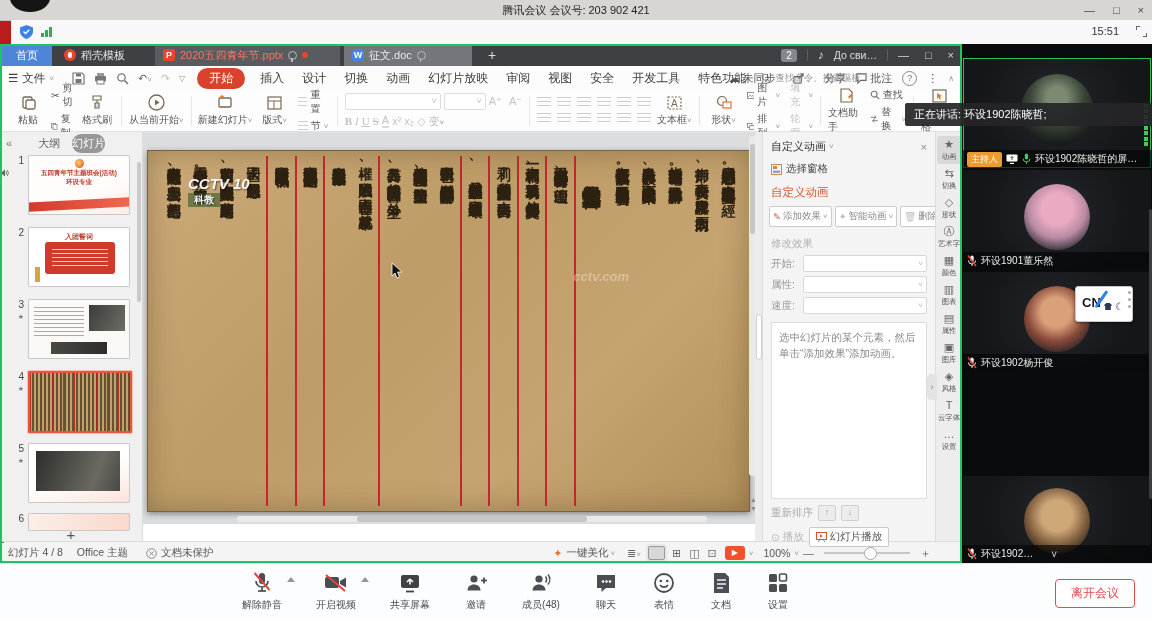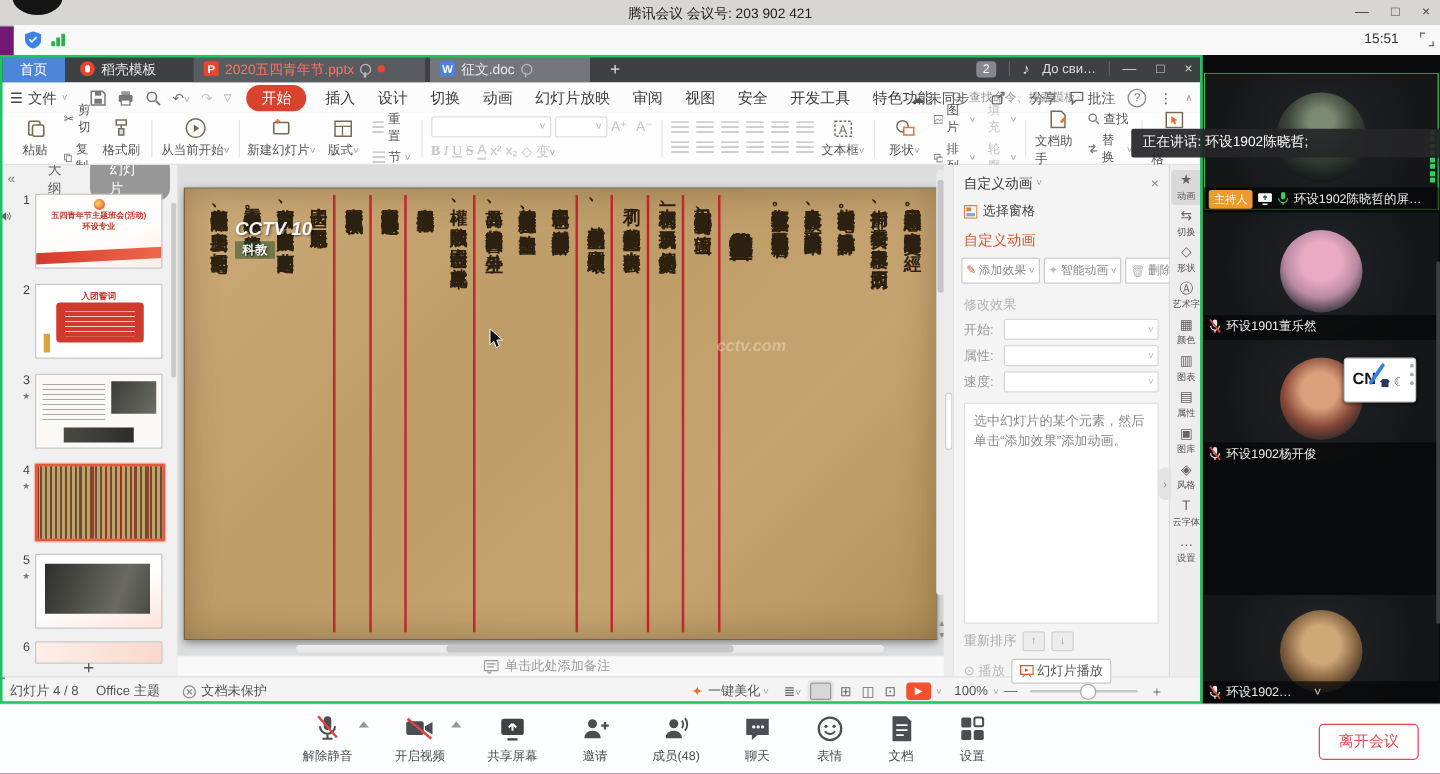--- a/index.html
+++ b/index.html
@@ -1,16 +1,16 @@
 <!DOCTYPE html>
 <html><head>
 <meta charset="utf-8">
 <style>
   html,body{margin:0;padding:0;background:#222;}
-  .screen{position:relative;width:1152px;height:619px;background:#701a75;overflow:hidden;
+  .screen{position:relative;width:1152px;height:619px;background:#b91c1c;overflow:hidden;
     font-family:"Liberation Sans","DejaVu Sans",sans-serif;font-size:11px;color:#333;}
   .abs{position:absolute;}
   .row{display:flex;align-items:center;}
 
   
   .osbar{left:0;top:0;width:1152px;height:20px;background:#d8d6d3;border-bottom:1px solid #c2c0bd;}
   .osbar .t{position:absolute;left:0;right:0;top:3px;text-align:center;color:#222;font-size:11px;}
   .oswc{position:absolute;right:8px;top:0;height:20px;display:flex;align-items:center;gap:18px;color:#444;font-size:11px;}
   .cam-bubble{position:absolute;left:10px;top:-16px;width:40px;height:28px;border-radius:50%;background:#141414;}
 
@@ -71,21 +71,21 @@
   .combo{border:1px solid #ddd;background:#fff;height:15px;border-radius:2px;display:flex;align-items:center;justify-content:space-between;color:#c0c0c0;font-size:9px;padding:0 3px;}
   .fmt{color:#c3c3c3;font-size:11px;display:flex;gap:7px;align-items:center;}
   .fmt b,.fmt i,.fmt u,.fmt s{font-family:"Liberation Serif",serif;}
   .parlines{width:14px;height:11px;background:repeating-linear-gradient(180deg,#cfcfcf 0 1.5px,transparent 1.5px 4px);}
   .caret{color:#999;font-size:8px;}
 
   
   .spanel{position:absolute;left:0;top:88px;width:142px;height:409px;background:#f0f0f0;border-right:1px solid #dcdcdc;overflow:hidden;}
   .sphead{height:22px;display:flex;align-items:center;gap:10px;padding:0 6px;color:#777;}
   .sptab{font-size:11px;color:#666;}
-  .sptab.on{background:#979797;color:#fff;border-radius:9px;padding:2px 16px;}
+  .sptab.on{background:#979797;color:#fff;border-radius:9px;padding:2px 0;}
   .thumbwrap{position:absolute;left:0;width:142px;display:flex;}
   .tnum{width:24px;text-align:right;padding-right:4px;font-size:10px;color:#444;}
   .tnum .ind{display:block;margin-top:3px;font-size:7px;color:#777;}
   .thumb{width:100px;height:58px;background:#fff;border:1px solid #c9c9c9;position:relative;overflow:hidden;border-radius:1px;}
   .thumb.sel{border:2px solid #e8563c;box-shadow:0 0 0 1px #f6c0b2;}
   .t1{background:linear-gradient(160deg,#fffdfb 60%,#fcece6);}
   .t1 .embl{width:9px;height:9px;border-radius:50%;background:radial-gradient(circle at 40% 40%,#ffd75e,#e03b2d);margin:3px auto 1px;}
   .t1 .tt{text-align:center;color:#c0392b;font-weight:bold;font-size:6.5px;line-height:1.35;}
   .t1 .rib{position:absolute;bottom:5px;left:-4px;right:-4px;height:9px;background:linear-gradient(100deg,#d4382a,#f06a4f);transform:rotate(-3deg);}
   .t2 .tt{position:absolute;left:0;right:0;top:4px;text-align:center;color:#c0392b;font-weight:bold;font-size:7px;}
@@ -651,29 +651,20 @@
         </div>
       <div class="pgbtns">
           <span>▲</span>
           <span>▼</span>
         </div>
       <div class="hscroll">
           <div class="th"></div>
         </div>
     </div>
 
-    <div class="notes">
-      <svg width="12" height="11" viewBox="0 0 12 11">
-          <rect x="0.5" y="0.5" width="11" height="8" rx="1" fill="none" stroke="#999"></rect>
-          <path d="M3 9l1.5 2L6 9" fill="none" stroke="#999"></path>
-          <line x1="2.5" y1="3" x2="9.5" y2="3" stroke="#999"></line>
-          <line x1="2.5" y1="5.5" x2="8" y2="5.5" stroke="#999"></line>
-        </svg>
-      <span>单击此处添加备注</span>
-    </div>
 
     <div class="statusbar">
       <span style="margin-left:8px">幻灯片 4 / 8</span>
       <span class="sep"></span>
       <span>Office 主题</span>
       <span class="sep"></span>
       <span class="sb-ic">
           <svg width="11" height="11" viewBox="0 0 11 11">
             <circle cx="5.5" cy="5.5" r="4.8" fill="none" stroke="#888"></circle>
             <path d="M3.5 3.5l4 4M7.5 3.5l-4 4" stroke="#888"></path>

